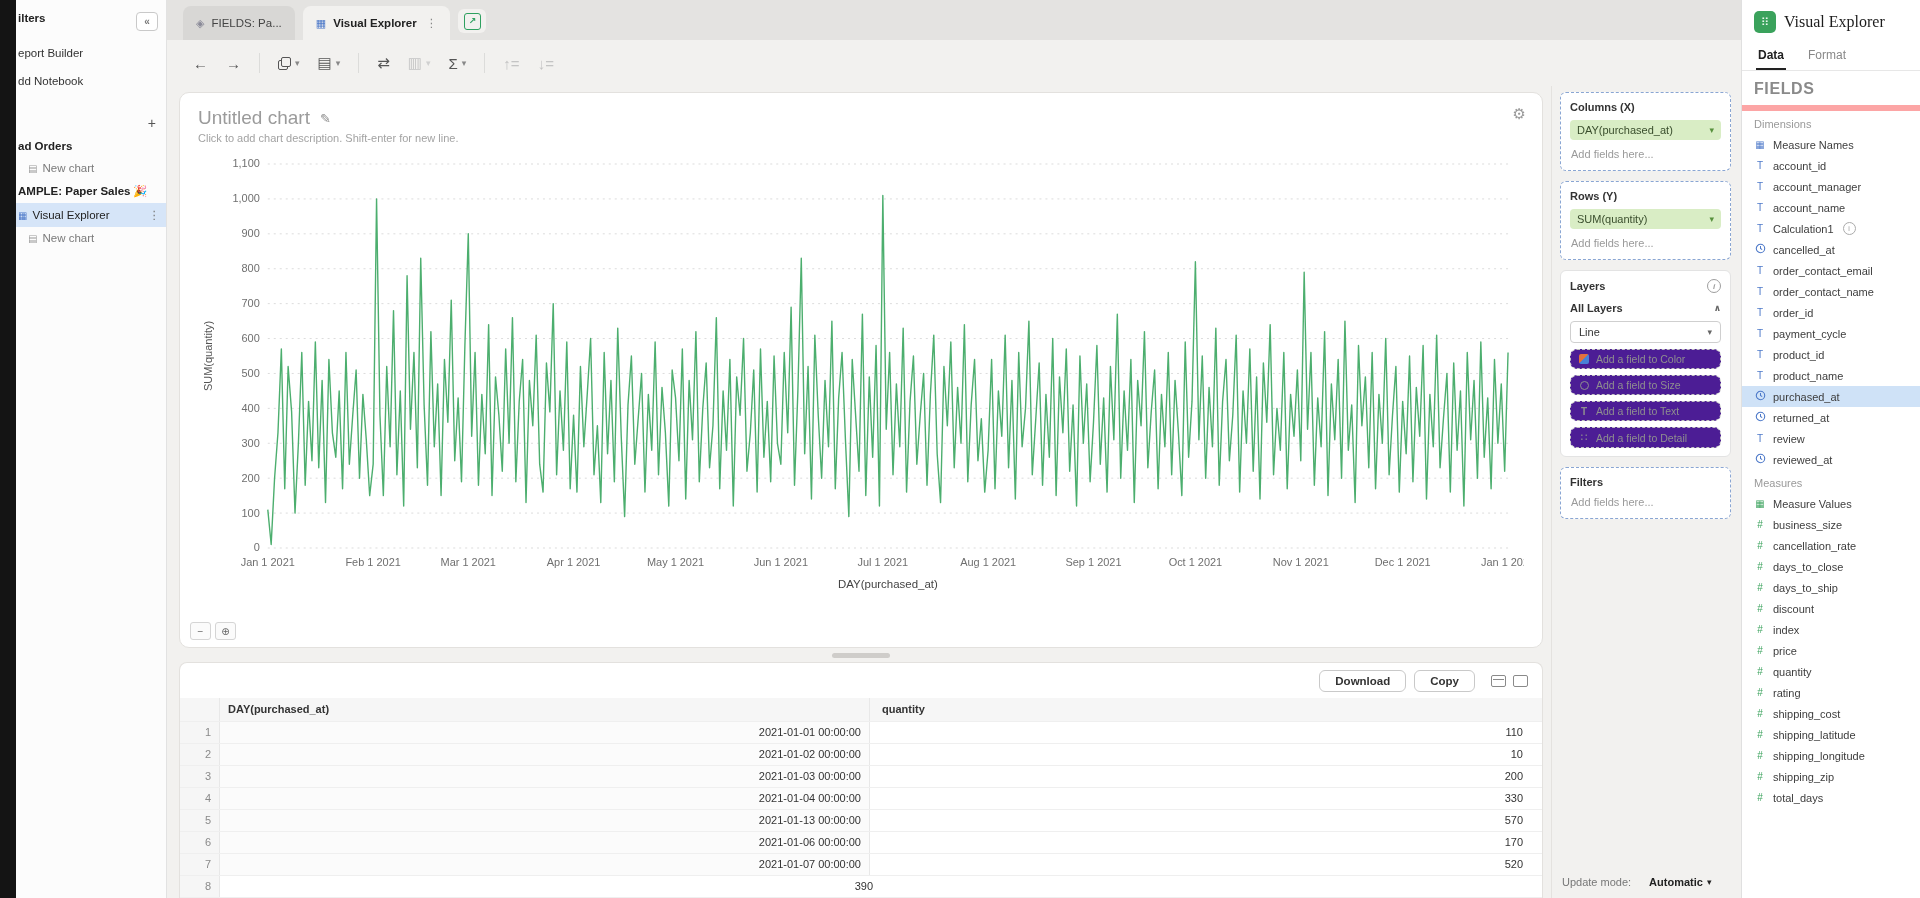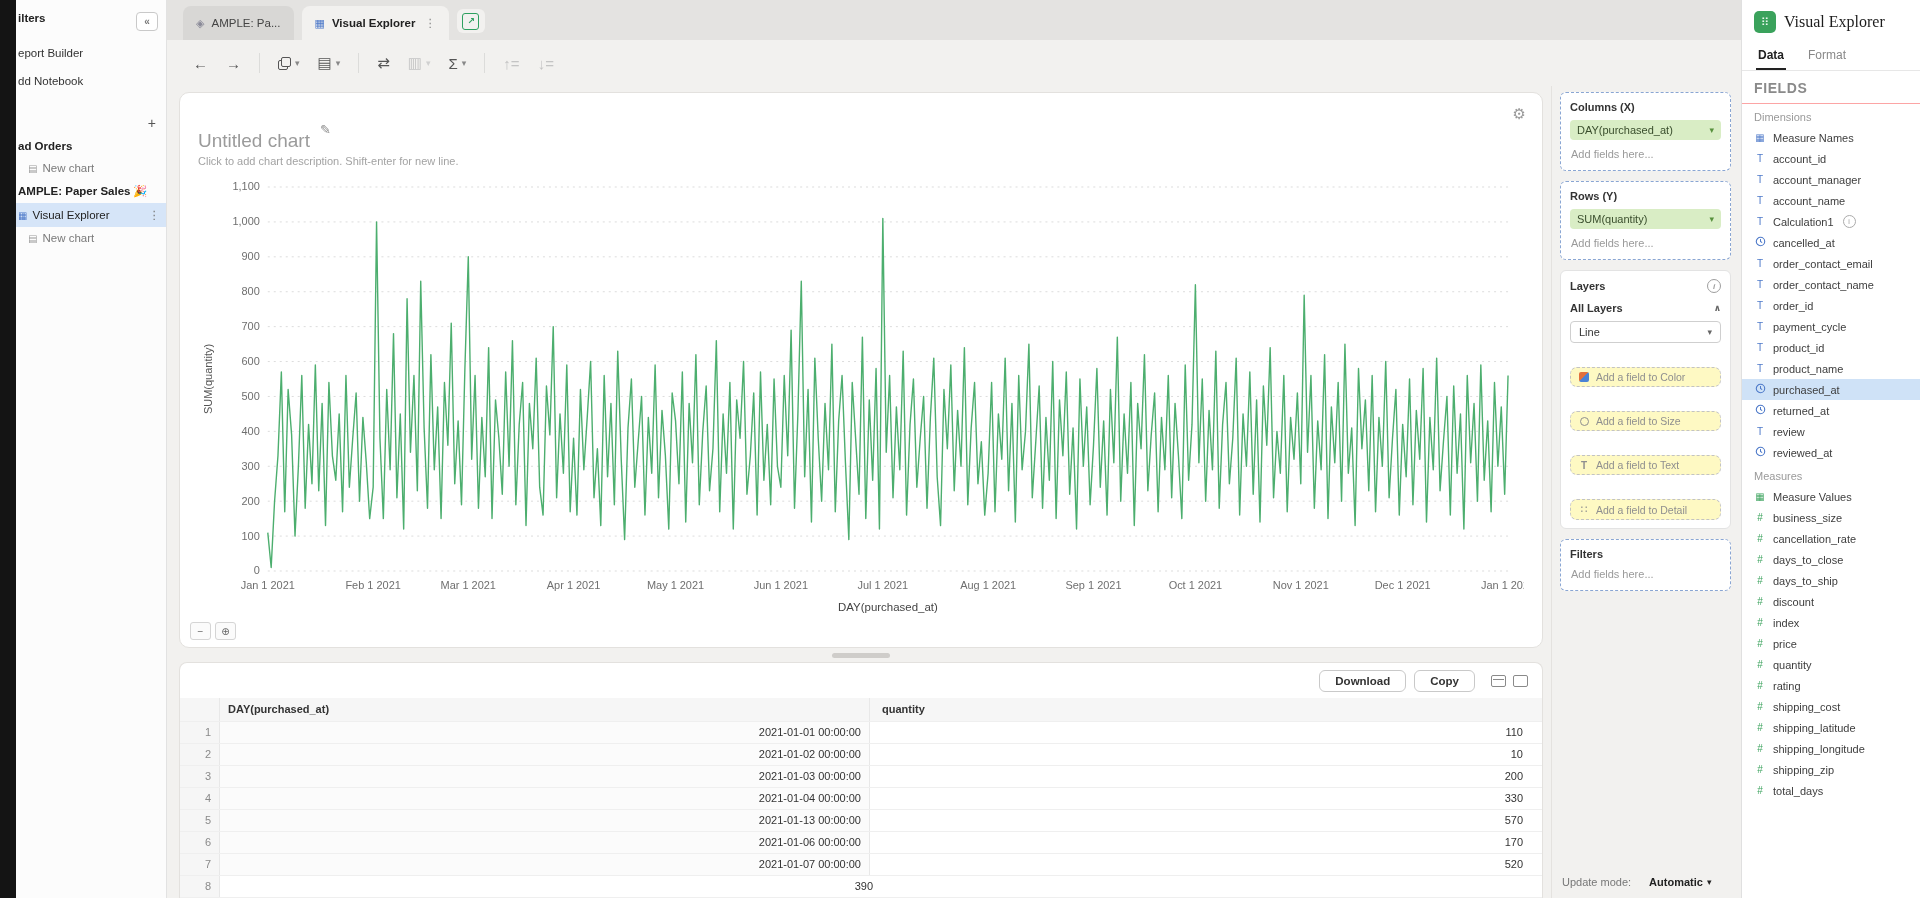--- a/index.html
+++ b/index.html
@@ -38,21 +38,21 @@
   .tb.disabled .caret{color:#d0d0d0;}
   .tb-sep{width:1px;height:20px;background:#dcdcda;}
   .icon-dup{position:relative;width:13px;height:13px;display:inline-block;}
   .icon-dup::before{content:"";position:absolute;left:0;bottom:0;width:8px;height:8px;border:1.4px solid currentColor;border-radius:2px;}
   .icon-dup::after{content:"";position:absolute;right:0;top:0;width:8px;height:8px;border:1.4px solid currentColor;border-radius:2px;background:#f2f1ef;}
   
   .workspace{flex:1;display:flex;min-height:0;}
   .canvas-col{flex:1;display:flex;flex-direction:column;min-width:0;padding:6px 8px 0 12px;background:#f2f1ef;}
   .chart-card{position:relative;flex:none;height:556px;background:#fff;border:1px solid #e3e1de;border-radius:10px;padding:14px 18px 0;box-sizing:border-box;}
   .chart-title-row{display:flex;align-items:center;gap:10px;}
-  .chart-title{font-size:19px;color:#9b9b9b;margin-top:23px;}
+  .chart-title{font-size:19px;color:#9b9b9b;}
   .pencil-icon{color:#8a8a8a;font-size:13px;cursor:pointer;}
   .chart-desc{font-size:11px;color:#a3a3a3;margin-top:3px;}
   .gear-icon{position:absolute;top:12px;right:16px;color:#999;font-size:15px;cursor:pointer;}
   #chart-svg{display:block;width:100%;height:452px;margin-top:6px;}
   .zoom-controls{position:absolute;left:10px;bottom:7px;display:flex;gap:4px;}
   .zoom-btn{width:19px;height:16px;border:1px solid #d5d5d5;border-radius:3px;background:#fbfbfb;color:#666;font-size:10px;display:flex;align-items:center;justify-content:center;cursor:pointer;}
   .divider-row{height:14px;flex:none;display:flex;align-items:center;justify-content:center;}
   .divider-handle{width:58px;height:5px;border-radius:3px;background:#cfcdca;cursor:row-resize;}
   .results{flex:1;min-height:0;background:#fff;border:1px solid #e3e1de;border-bottom:none;border-radius:8px 8px 0 0;display:flex;flex-direction:column;overflow:hidden;}
   .results-toolbar{display:flex;justify-content:flex-end;align-items:center;gap:8px;padding:7px 14px 6px;flex:none;}
@@ -75,38 +75,38 @@
   .wbox.solid{border:1px solid #e3e3e3;}
   .wtitle{font-weight:bold;color:#333;display:flex;justify-content:space-between;align-items:center;}
   .pill{margin-top:7px;background:#d9edc5;border-radius:4px;padding:4px 7px;display:flex;justify-content:space-between;align-items:center;color:#394d2c;cursor:pointer;}
   .pill .caret{color:#57913d;font-size:9px;}
   .whint{color:#9a9a9a;padding:8px 1px 2px;}
   .info-circ{width:12px;height:12px;border:1px solid #9e9e9e;border-radius:50%;color:#9e9e9e;font-size:8px;font-style:italic;display:flex;align-items:center;justify-content:center;cursor:pointer;}
   .alllayers{display:flex;justify-content:space-between;align-items:center;margin-top:9px;font-weight:bold;color:#333;}
   .chev{color:#666;font-size:9px;cursor:pointer;}
   .select{margin-top:7px;border:1px solid #cfcfcf;border-radius:4px;background:#fff;padding:4px 8px;display:flex;justify-content:space-between;align-items:center;color:#333;cursor:pointer;}
   .select .caret{font-size:9px;color:#666;}
-  .slot{margin-top:24px;border:1px dashed #c3c3c3;border-radius:7px;padding:3px 7px;display:flex;align-items:center;gap:6px;color:#8f8f8f;font-size:10.5px;background:#fef9c3;cursor:pointer;}
+  .slot{margin-top:6px;border:1px dashed #c3c3c3;border-radius:7px;padding:3px 7px;display:flex;align-items:center;gap:6px;color:#8f8f8f;font-size:10.5px;background:#4c1d95;cursor:pointer;}
   .slot-ic{width:12px;flex:none;display:flex;align-items:center;justify-content:center;}
   .sw{width:10px;height:10px;border-radius:2px;background:linear-gradient(135deg,#e2703d 0 50%,#4a82d6 50% 100%);}
   .circ{width:9px;height:9px;border:1.3px solid #8f8f8f;border-radius:50%;box-sizing:border-box;}
   .tglyph{color:#8f8f8f;font-weight:bold;font-size:10px;}
   .dglyph{color:#8f8f8f;font-size:11px;}
   .update-row{margin-top:auto;display:flex;align-items:center;gap:18px;color:#777;padding:6px 2px 2px;}
   .update-val{color:#222;font-weight:bold;display:flex;gap:4px;align-items:center;cursor:pointer;}
   .update-val .caret{font-size:9px;}
   
   .fields-panel{width:178px;flex:none;background:#fff;border-left:1px solid #e0e0e0;display:flex;flex-direction:column;overflow:hidden;}
   .fp-header{display:flex;align-items:center;gap:8px;padding:11px 8px 9px 12px;white-space:nowrap;overflow:hidden;}
   .fp-logo{width:22px;height:22px;flex:none;border-radius:5px;background:#3aa25c;color:#eaf6ee;display:flex;align-items:center;justify-content:center;font-size:11px;}
   .fp-title{font-family:"Liberation Serif","DejaVu Serif",serif;font-size:16px;color:#1d1d1d;}
   .fp-tabs{display:flex;gap:20px;padding:0 14px;border-bottom:1px solid #e7e7e7;font-size:12px;color:#888;}
   .fp-tab{padding:6px 2px;cursor:pointer;}
   .fp-tab.active{color:#222;font-weight:bold;border-bottom:2px solid #222;}
-  .fp-fields-label{font-size:14px;font-weight:bold;letter-spacing:.6px;color:#8a8a8a;padding:9px 12px 7px;border-bottom:1px solid #fca5a5;}
+  .fp-fields-label{font-size:16px;font-weight:bold;letter-spacing:.6px;color:#8a8a8a;padding:9px 12px 7px;border-bottom:6px solid #fca5a5;}
   .fp-list{flex:1;overflow:hidden;padding-bottom:4px;}
   .fgroup-label{color:#9a9a9a;font-size:11px;padding:7px 12px 4px;}
   .field-row{display:flex;align-items:center;gap:7px;height:21px;padding:0 8px 0 12px;font-size:11px;color:#3d3d3d;white-space:nowrap;overflow:hidden;cursor:grab;}
   .field-row.selected{background:#cfe2f7;}
   .ficon{width:12px;flex:none;text-align:center;font-size:10px;line-height:1;}
   .ficon.blue{color:#4d79c9;}
   .ficon.green{color:#3aa25c;}
   .calc-badge{margin-left:2px;width:11px;height:11px;flex:none;border:1px solid #ababab;border-radius:50%;font-size:7px;color:#999;display:inline-flex;align-items:center;justify-content:center;}
 </style>
 </head>
@@ -145,21 +145,21 @@
       <span class="sb-icon">▤</span>
       <span>New chart</span>
     </div>
   </aside>
 
   <div class="main">
 
     <div class="tabbar">
       <div class="tab inactive">
         <span class="tab-icon">◈</span>
-        <span>AMPLE: Pa...</span>
+        <span>FIELDS: Pa...</span>
       </div>
       <div class="tab active">
         <span class="tab-icon blue">▦</span>
         <span>Visual Explorer</span>
         <span class="tab-menu">⋮</span>
       </div>
       <div class="tab-add">
         <span class="export-icon">↗</span>
       </div>
     </div>

